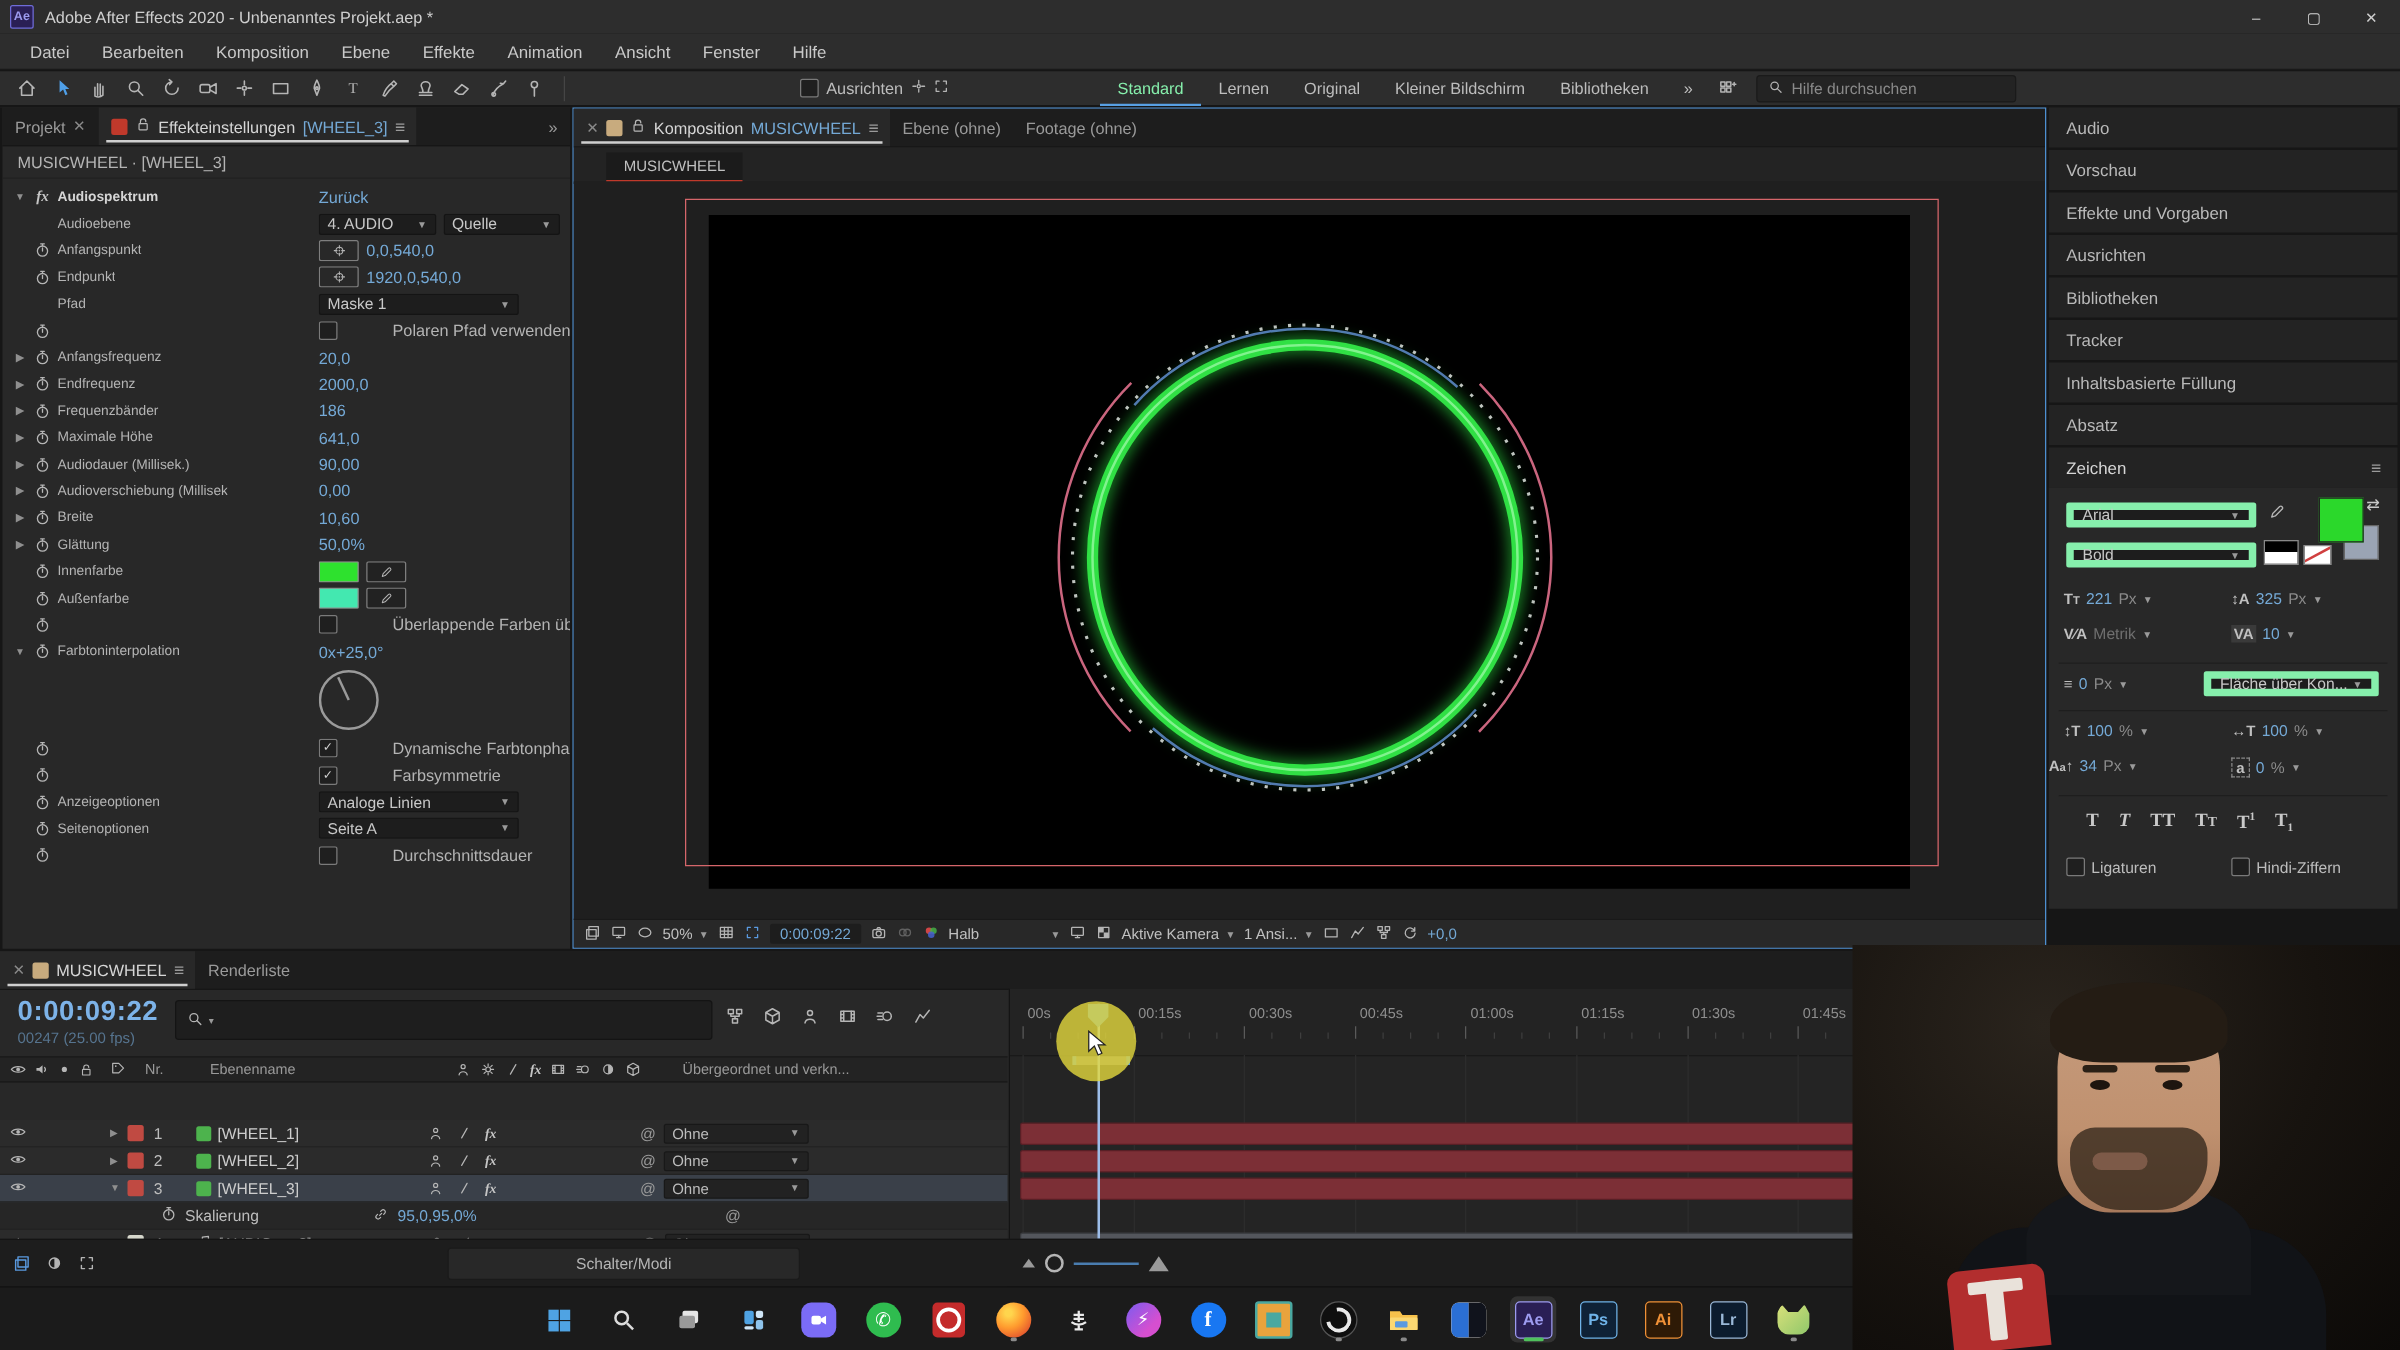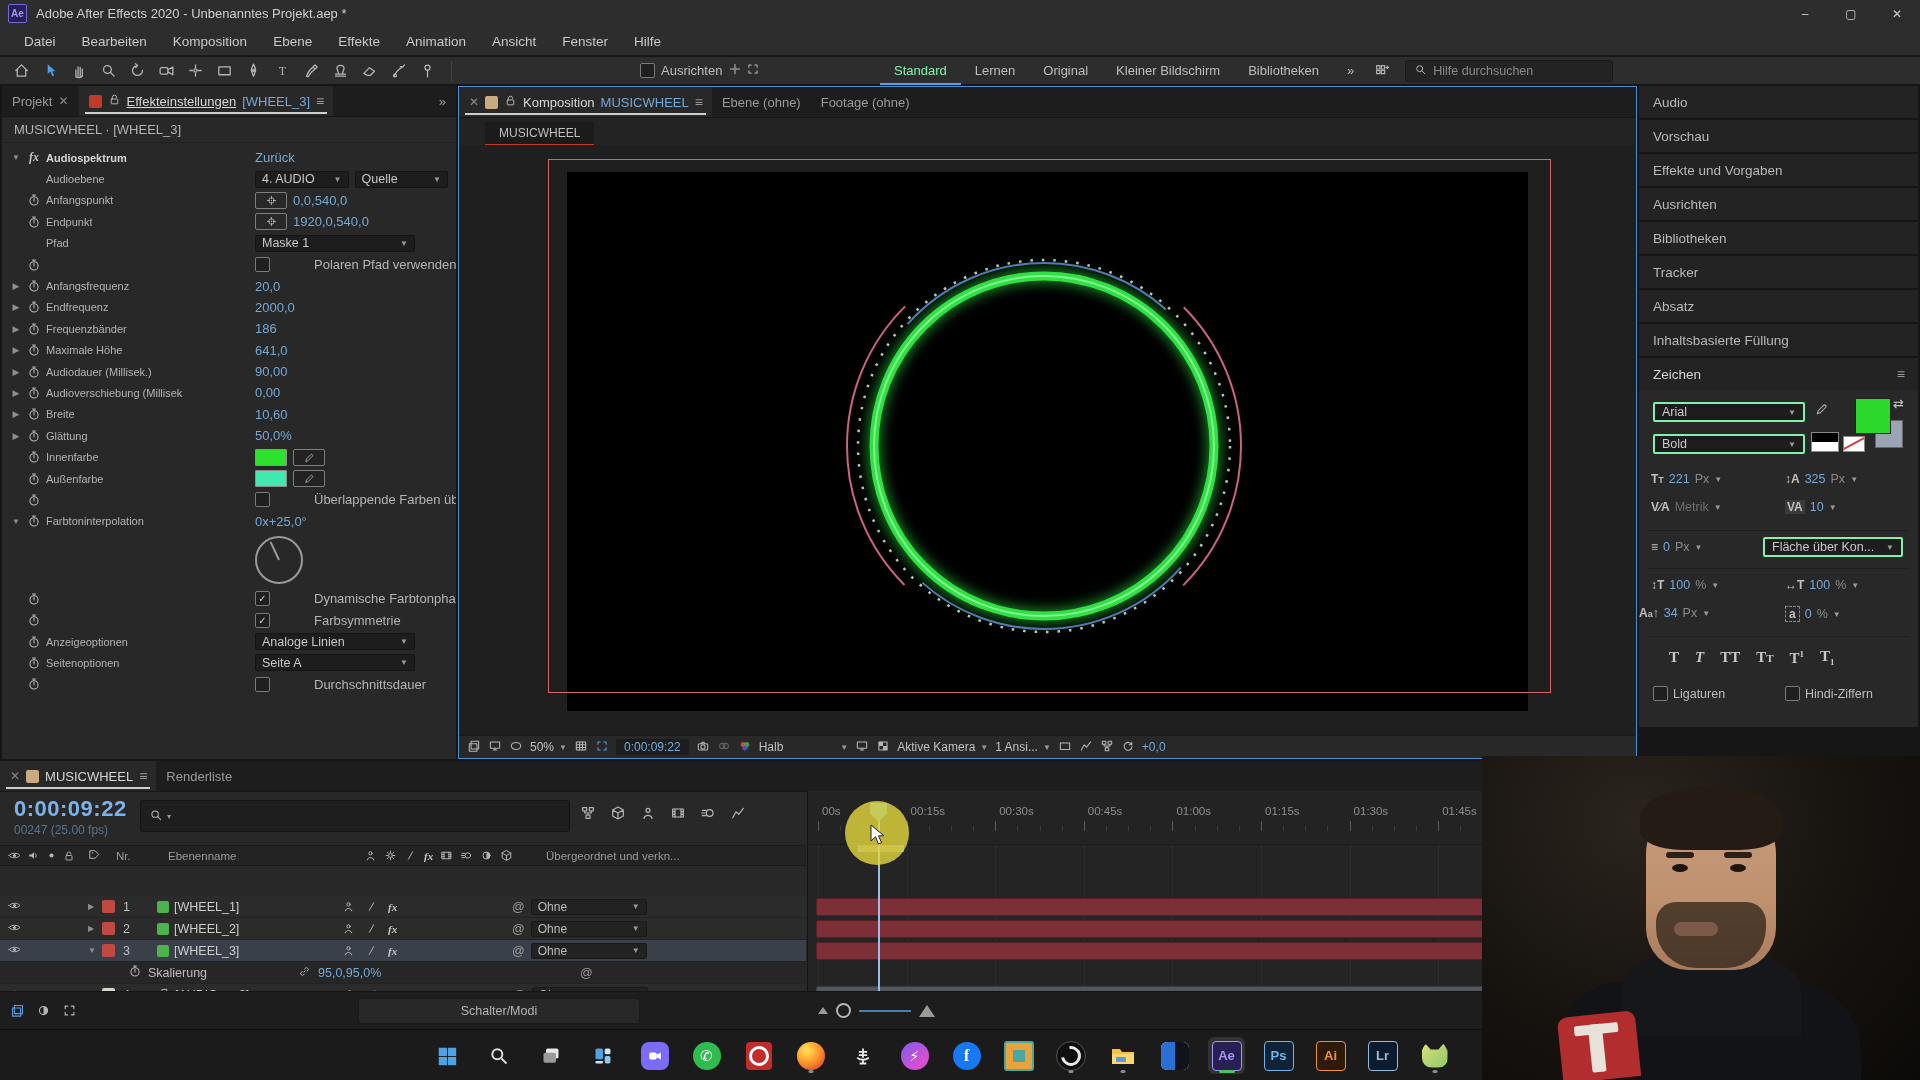--- a/index.html
+++ b/index.html
@@ -67,21 +67,21 @@
   #mask-rect{position:absolute;left:89px;top:14px;width:1001px;height:532px;border:1.5px solid rgba(224,106,112,.95);}
   #comp-bottom{position:absolute;left:0;bottom:0;width:1177px;height:23px;background:#282828;border-top:1px solid #191919;display:flex;align-items:center;gap:7px;padding:0 8px;box-sizing:border-box;font-size:12px;color:#b5b5b5;}
   #comp-bottom .icn{width:14px;height:14px;}
   .cb-dd{display:flex;align-items:center;gap:5px;color:#c0c0c0;}
   .cb-dd .car{font-size:8px;color:#9a9a9a;}
   #cb-timecode{background:#1d1d1d;border-radius:2px;padding:1px 8px;color:#74a9d6;}
   
   #right-panel{left:1639px;top:86px;width:279px;height:673px;background:#161616;}
   .rp-sec{height:32px;background:#232323;display:flex;align-items:center;padding:0 14px;color:#b9b9b9;font-size:13.5px;margin-bottom:2px;}
   #char-body{background:#282828;position:relative;height:337px;}
-  .char-dd{position:absolute;background:#1d1d1d;border:2px solid #86efac;border-radius:2px;height:20px;display:flex;align-items:center;padding:0 7px;color:#c8c8c8;font-size:12.5px;box-sizing:border-box;}
+  .char-dd{position:absolute;background:#1d1d1d;border:6px solid #86efac;border-radius:2px;height:20px;display:flex;align-items:center;padding:0 7px;color:#c8c8c8;font-size:12.5px;box-sizing:border-box;}
   .char-item{position:absolute;display:flex;align-items:center;gap:5px;font-size:12.5px;}
   .char-ic{color:#c0c0c0;font-weight:bold;font-size:12px;letter-spacing:0;}
   .car2{font-size:8px;color:#9a9a9a;}
   .tbtn{color:#c9c9c9;font-family:"Liberation Serif",serif;font-weight:bold;font-size:15px;}
   .sepl{position:absolute;left:8px;right:8px;height:1px;background:#1e1e1e;}
   
   #timeline{left:0;top:761px;width:1920px;height:268px;background:#282828;}
   #tl-tabs{height:30px;background:#1d1d1d;display:flex;border-bottom:1px solid #161616;}
   #tl-body{position:absolute;top:30px;left:0;right:0;bottom:0;}
   #tl-left{position:absolute;left:0;top:0;width:806px;bottom:0;}
@@ -270,21 +270,21 @@
       <div class="tab">
         <span>Projekt</span>
         <span class="close">✕</span>
       </div>
       <div class="tab active">
         <span class="chip" style="background:#c0392b;"></span>
         <span id="fx-lock"><svg class="icn" viewBox="0 0 24 24" style="width:13px;height:13px;color:#b5b5b5;stroke:#b5b5b5;">
               <rect x="6" y="11" width="12" height="9" rx="1"></rect>
               <path d="M8 11 V8 a4 4 0 0 1 8 0"></path>
             </svg></span>
-        <span style="color:#d6d6d6;text-decoration:underline;">Effekteinstellungen</span>
+        <span style="color:#d6d6d6;">Effekteinstellungen</span>
         <span class="blue">[WHEEL_3]</span>
         <span class="hamb">≡</span>
       </div>
       <div class="tab" style="margin-left:auto;">»</div>
     </div>
     <div id="fx-context">MUSICWHEEL · [WHEEL_3]</div>
     <div id="fx-rows" style="padding-top:4px;">
         <div class="fx-row">
           <div class="fx-left">
             <span class="tw" style="font-size: 8px;">▼</span>
@@ -775,22 +775,22 @@
   </div>
 
   <div id="right-panel" class="abs">
     <div id="rp-secs">
         <div class="rp-sec">Audio</div>
         <div class="rp-sec">Vorschau</div>
         <div class="rp-sec">Effekte und Vorgaben</div>
         <div class="rp-sec">Ausrichten</div>
         <div class="rp-sec">Bibliotheken</div>
         <div class="rp-sec">Tracker</div>
+        <div class="rp-sec">Inhaltsbasierte Füllung</div>
         <div class="rp-sec">Absatz</div>
-        <div class="rp-sec">Inhaltsbasierte Füllung</div>
       </div>
     <div class="rp-sec" style="margin-bottom:0;justify-content:space-between;">
       <span style="color:#d6d6d6;">Zeichen</span>
       <span class="hamb">≡</span>
     </div>
     <div id="char-body">
         <span class="char-dd" style="left:14px;top:12px;width:152px;">Arial<span class="car" style="margin-left:auto;font-size:8px;color:#9a9a9a;">▼</span></span>
         <span class="char-dd" style="left:14px;top:44px;width:152px;">Bold<span class="car" style="margin-left:auto;font-size:8px;color:#9a9a9a;">▼</span></span>
         <span class="char-item" style="left:176px;top:12px;">
           <svg class="icn" viewBox="0 0 24 24" style="width:14px;height:14px;color:#b5b5b5;stroke:#b5b5b5;">

